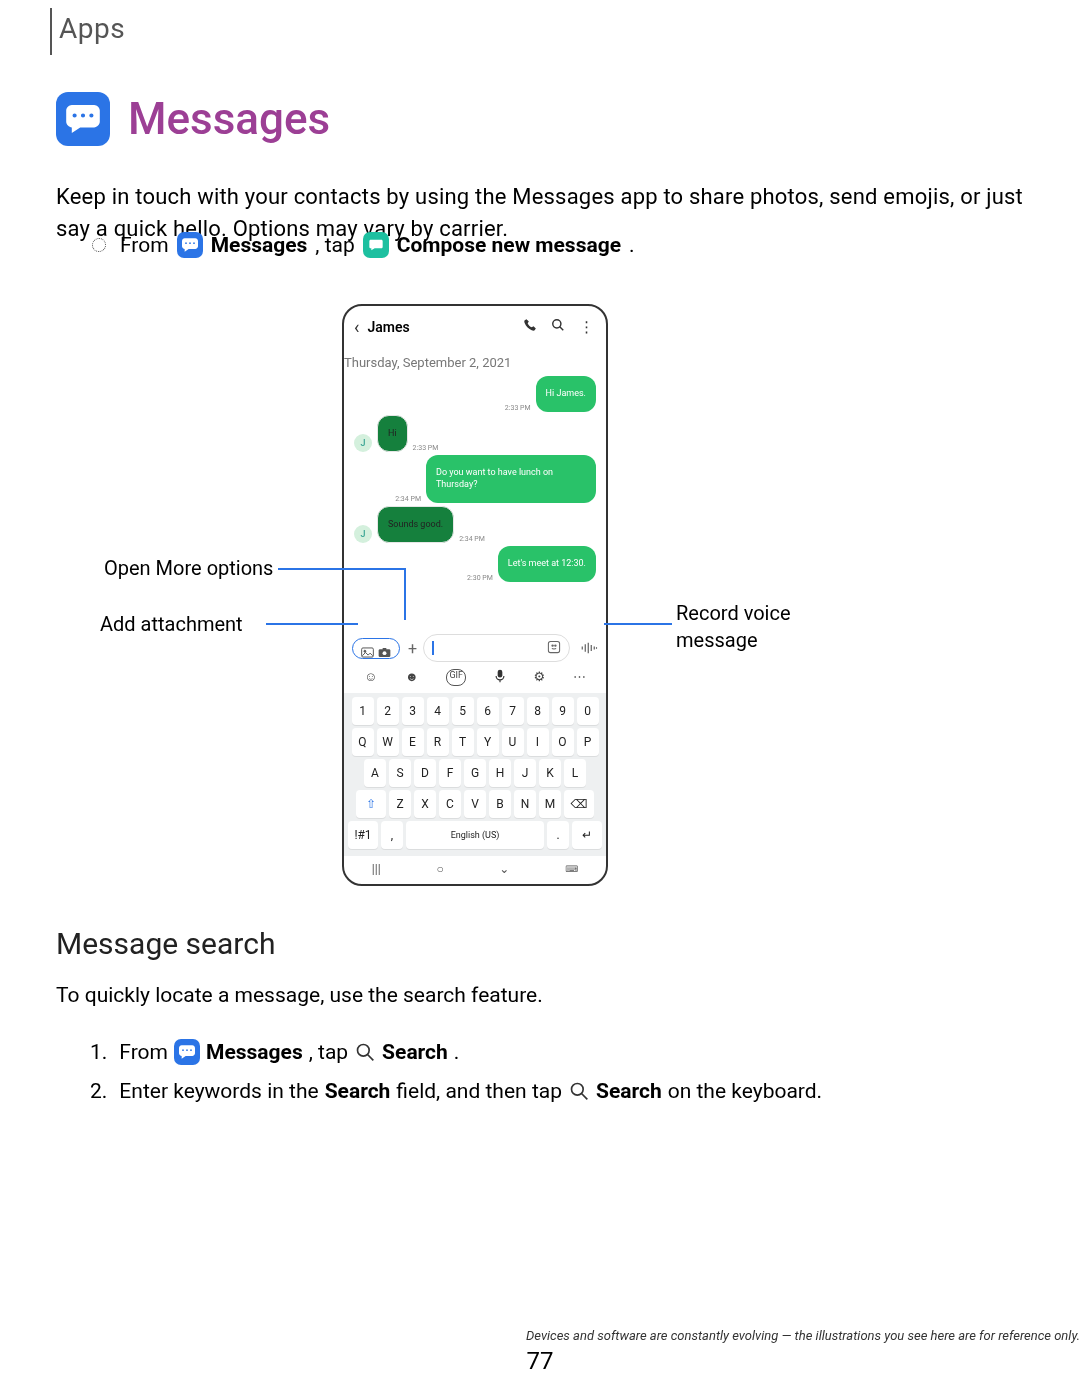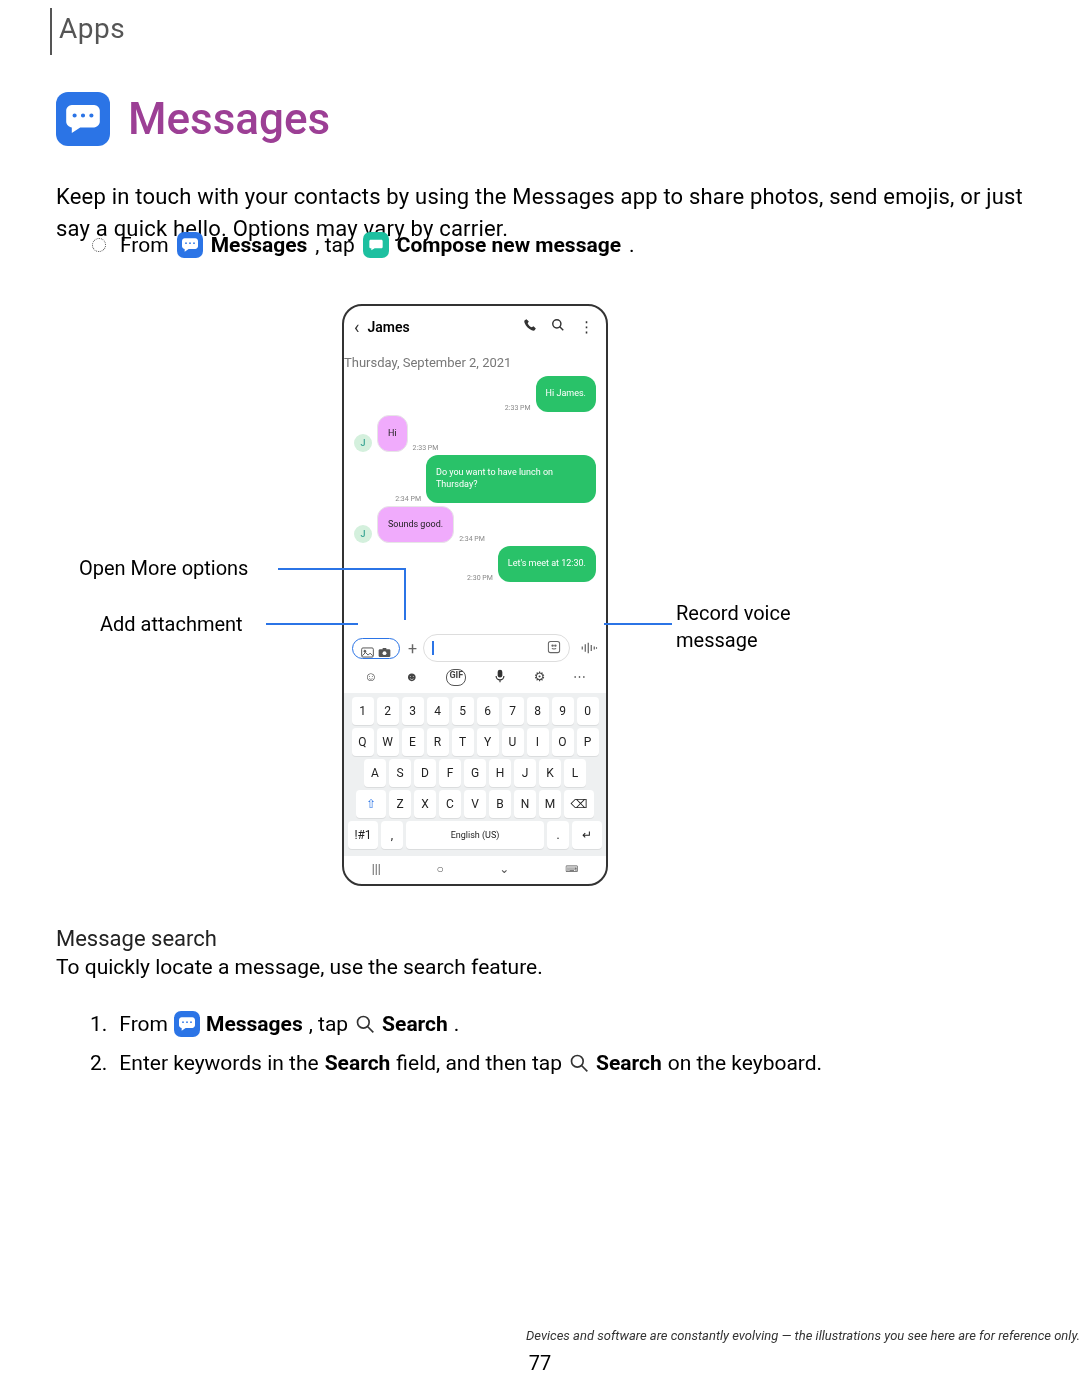--- a/index.html
+++ b/index.html
@@ -112,21 +112,21 @@
   .msg-line.left { justify-content: flex-start; }
   .time-tag { font-size: 7px; color: #888; }
   .bubble {
     padding: 12px 10px;
     border-radius: 12px;
     font-size: 9px;
     max-width: 170px;
     line-height: 1.3;
   }
   .bubble.sent { background: #29c269; color: #fff; }
-  .bubble.received { background: #f0abfc; color: #222; border: 1px solid #e6e6e6; }
+  .bubble.received { background: #15803d; color: #222; border: 1px solid #e6e6e6; }
   .avatar-sm {
     width: 18px; height: 18px; border-radius: 50%;
     background: #d4f0dd;
     display: flex; align-items: center; justify-content: center;
     font-size: 9px; color: #4a9; font-weight: 600;
   }
   .compose-bar {
     position: absolute;
     bottom: 222px;
     left: 8px; right: 8px;
@@ -206,36 +206,36 @@
     align-items: center;
     height: 22px;
     color: #555;
     font-size: 12px;
   }
   .callout {
     position: absolute;
     font-size: 20px;
     color: #000;
   }
-  .callout-left-1 { left: 79px; top: 556px; }
+  .callout-left-1 { left: 104px; top: 556px; }
   .callout-left-2 { left: 100px; top: 612px; }
   .callout-right { left: 676px; top: 600px; width: 200px; line-height: 1.35; }
   .leader {
     position: absolute;
     background: #2b74e6;
     height: 1.5px;
   }
   .leader.v { width: 1.5px; height: auto; }
   .section2 {
     position: absolute;
     left: 56px;
     top: 926px;
     right: 56px;
   }
-  .h2 { font-size: 22px; color: #222; font-weight: 400; margin-bottom: 4px; }
+  .h2 { font-size: 30px; color: #222; font-weight: 400; margin-bottom: 22px; }
   .p2 { font-size: 21px; margin-bottom: 32px; }
   .ol-step {
     font-size: 21px;
     display: flex;
     align-items: center;
     gap: 6px;
     margin-left: 34px;
     margin-bottom: 14px;
     flex-wrap: wrap;
   }
@@ -251,21 +251,21 @@
     text-align: right;
     font-size: 13px;
     font-style: italic;
     color: #333;
   }
   .page-num {
     position: absolute;
     bottom: 22px;
     left: 0; right: 0;
     text-align: center;
-    font-size: 20px;
+    font-size: 24px;
   }
 </style>
 </head>
 <body>
 
 <div class="page-tab">Apps</div>
 
 <div class="title-row">
   <div class="msg-icon-large">
     <svg viewBox="0 0 24 20">
@@ -379,21 +379,21 @@
             <line x1="15" y1="5" x2="15" y2="13"></line>
             <line x1="19" y1="7" x2="19" y2="11"></line>
             <line x1="22" y1="8" x2="22" y2="10"></line>
           </svg>
       </div>
     </div>
 
     <div class="kbd-top">
       <span>☺</span>
       <span>☻</span>
-      <span style="font-size:9px;border:1px solid #555;padding:0 2px;border-radius:8px;font-weight:bold;">GIF</span>
+      <span style="font-size:9px;border:1px solid #555;padding:0 2px;border-radius:8px;">GIF</span>
       <span>
         <svg width="12" height="14" viewBox="0 0 14 18" fill="#333">
             <rect x="4" y="1" width="6" height="10" rx="3"></rect>
             <path d="M2 9a5 5 0 0010 0M7 14v3" stroke="#333" stroke-width="1.5" fill="none"></path>
           </svg>
       </span>
       <span>⚙</span>
       <span>⋯</span>
     </div>
 

